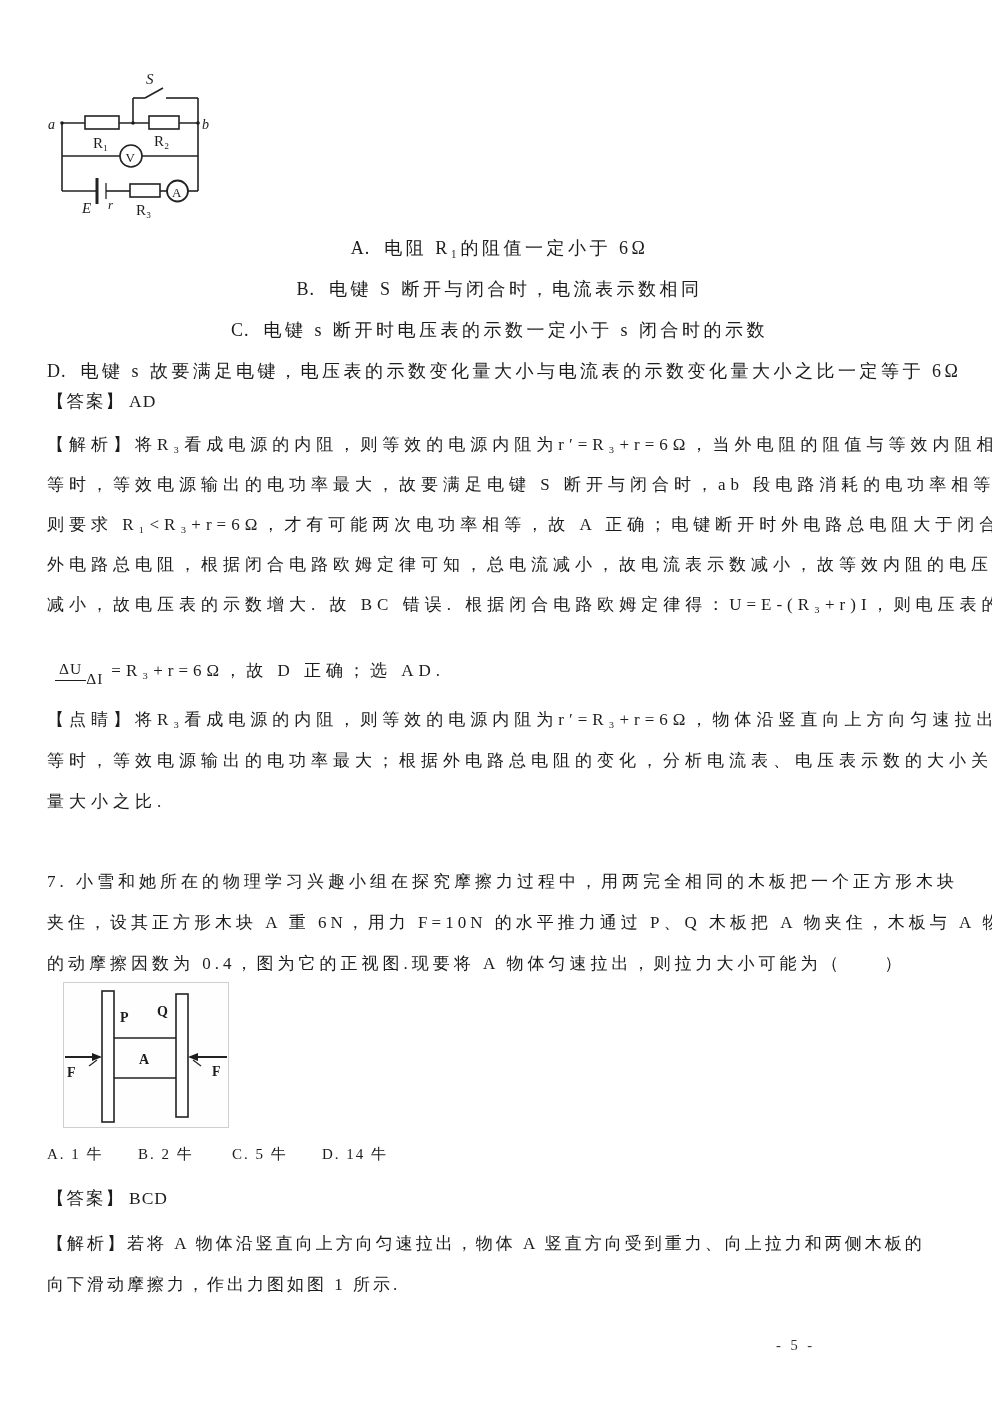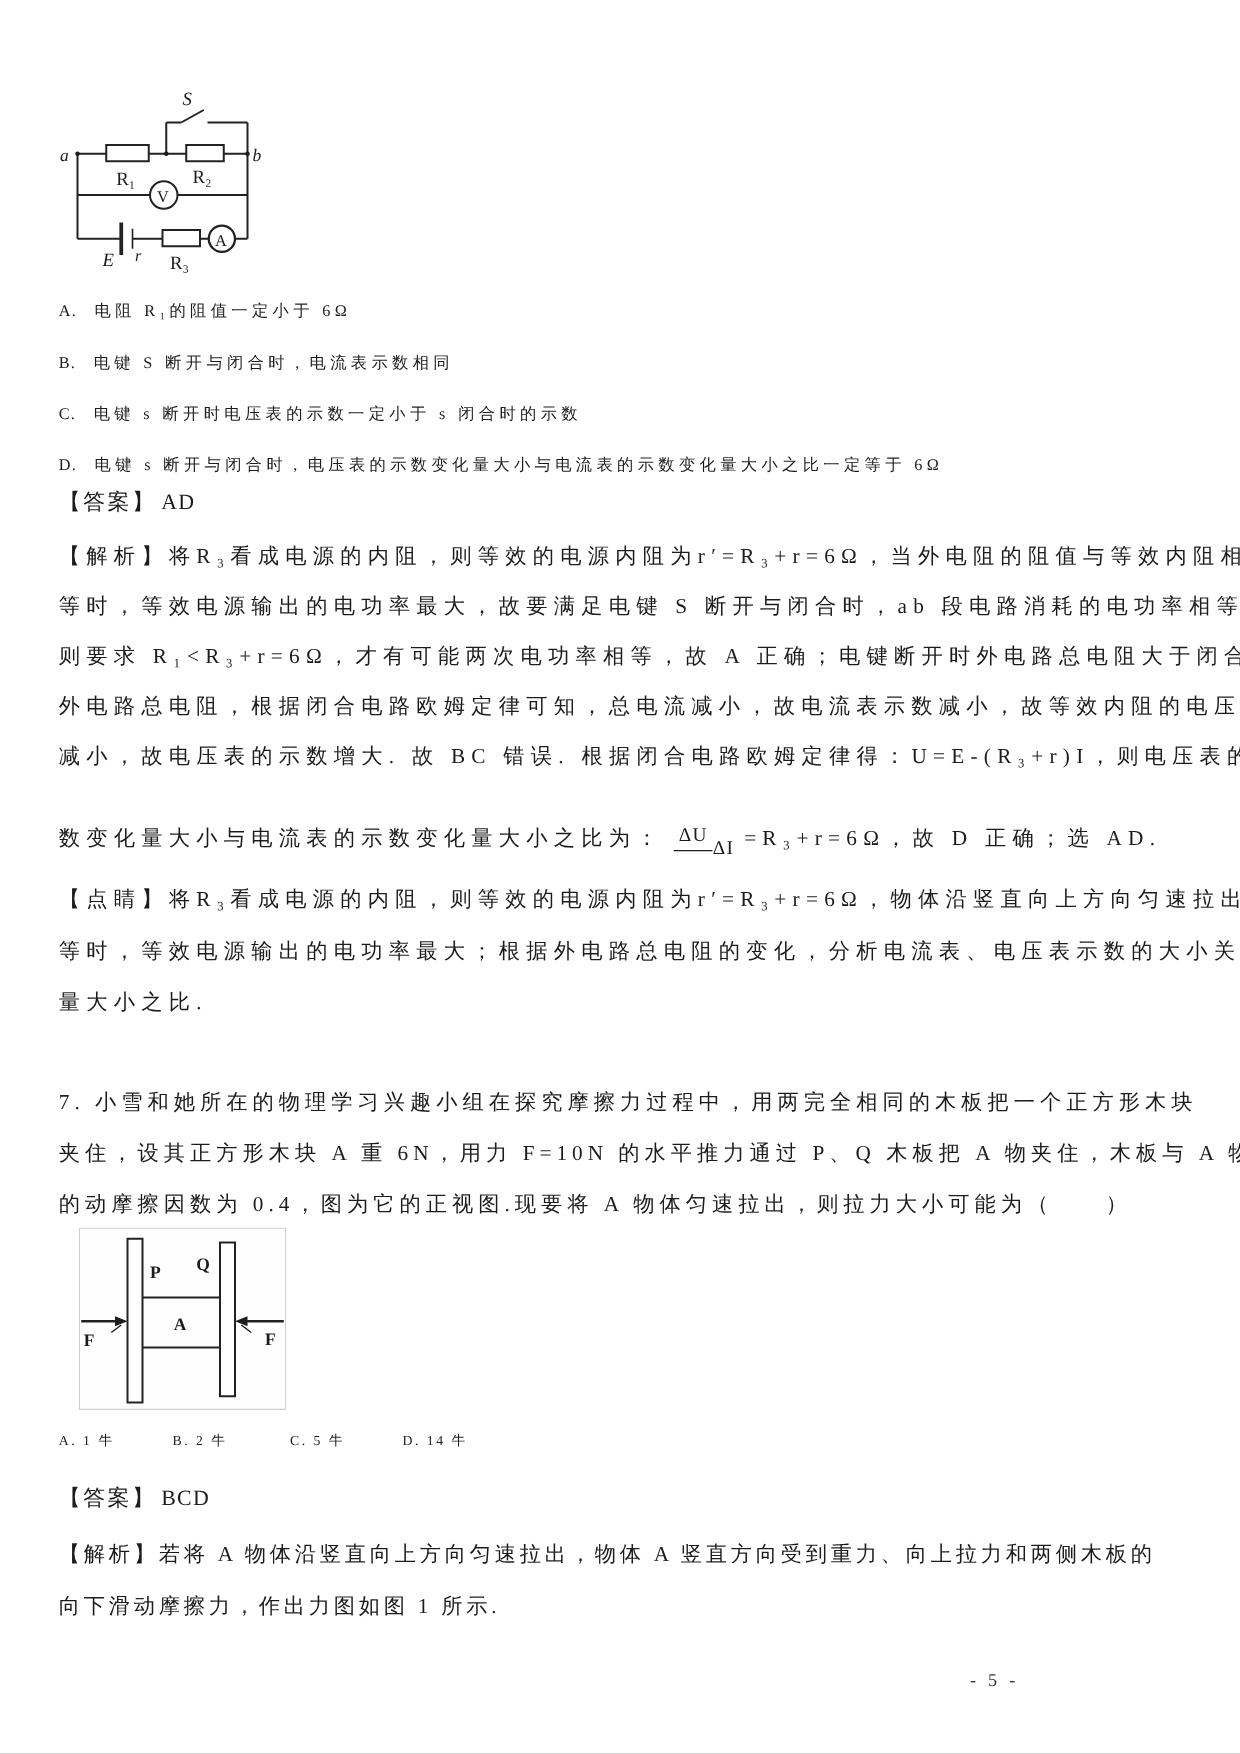--- a/index.html
+++ b/index.html
@@ -11,29 +11,29 @@
     color:#1c1c1c;
     font-family:"Liberation Serif","DejaVu Serif",serif;
     overflow:hidden;
   }
   .abs{position:absolute;}
   .line{white-space:pre;line-height:41px;font-size:17px;}
   .tight{line-height:40px;}
   .ls5{letter-spacing:5px;}
   .ls4{letter-spacing:4px;}
   .ls3{letter-spacing:3px;}
-  .opt-line{white-space:pre;line-height:41px;font-size:13px;letter-spacing:3.5px;}
+  .opt-line{white-space:pre;line-height:41px;font-size:18px;letter-spacing:3.5px;text-align:center;}
   .opt-label{margin-right:14px;letter-spacing:1px;}
   .ans-line{font-size:17.5px;letter-spacing:2px;white-space:pre;}
   .ans-val{margin-left:4px;letter-spacing:1px;}
   .frac-row{display:flex;align-items:center;font-size:17px;letter-spacing:5px;white-space:pre;}
   .frac{display:inline-flex;flex-direction:row;align-items:center;margin:0 8px;letter-spacing:1px;font-size:15.5px;line-height:1.25;}
   .frac .num{border-bottom:1.4px solid #1c1c1c;padding:0 4px 1px 4px;}
   .frac .den{padding-top:18px;font-family:Liberation Serif, serif;}
-  .q7opts{font-size:11px;}
+  .q7opts{font-size:15px;}
   .q7opts span{white-space:pre;letter-spacing:2px;}
   .footer{font-size:14.5px;letter-spacing:3px;color:#333;}
   svg text{font-family:"Liberation Serif","DejaVu Serif",serif;fill:#1c1c1c;}
   .it{font-style:italic;}
 </style>
 </head>
 <body>
 
 <div class="page">
 
@@ -86,35 +86,35 @@
       <text x="36" y="143" font-size="15" class="it">E</text>
       <text x="62" y="139" font-size="13" class="it">r</text>
       <text x="90" y="145" font-size="15">R₃</text>
     </svg>
   </div>
 
   <div class="abs" style="left:47px;top:228px;width:905px;">
     <div class="opt-line"><span class="opt-label">A.</span><span>电阻 R₁的阻值一定小于 6Ω</span></div>
     <div class="opt-line"><span class="opt-label">B.</span><span>电键 S 断开与闭合时，电流表示数相同</span></div>
     <div class="opt-line"><span class="opt-label">C.</span><span>电键 s 断开时电压表的示数一定小于 s 闭合时的示数</span></div>
-    <div class="opt-line"><span class="opt-label">D.</span><span>电键 s 断开与闭合时，电压表的示数变化量大小与电流表的示数变化量大小之比一定等于 6Ω</span></div>
+    <div class="opt-line"><span class="opt-label">D.</span><span>电键 s 故要满足电键，电压表的示数变化量大小与电流表的示数变化量大小之比一定等于 6Ω</span></div>
   </div>
 
   <div class="abs ans-line" style="left:47px;top:389px;"><span>【答案】</span><span class="ans-val">AD</span></div>
 
   <div class="abs" style="left:47px;top:425px;width:910px;">
     <div class="line tight ls5">【解析】将R₃看成电源的内阻，则等效的电源内阻为r′=R₃+r=6Ω，当外电阻的阻值与等效内阻相</div>
     <div class="line tight ls5">等时，等效电源输出的电功率最大，故要满足电键 S 断开与闭合时，ab 段电路消耗的电功率相等，</div>
     <div class="line tight ls5">则要求 R₁&lt;R₃+r=6Ω，才有可能两次电功率相等，故 A 正确；电键断开时外电路总电阻大于闭合时</div>
     <div class="line tight ls5">外电路总电阻，根据闭合电路欧姆定律可知，总电流减小，故电流表示数减小，故等效内阻的电压</div>
     <div class="line tight ls5">减小，故电压表的示数增大. 故 BC 错误. 根据闭合电路欧姆定律得：U=E-(R₃+r)I，则电压表的示</div>
   </div>
 
   <div class="abs frac-row" style="left:47px;top:640px;height:60px;">
-    <span>数变化量大小与电流表的示数变化量大小之比为：</span><span class="frac"><span class="num">ΔU</span><span class="den">ΔI</span></span><span>=R₃+r=6Ω，故 D 正确；选 AD.</span>
+    <span class="frac"><span class="num">ΔU</span><span class="den">ΔI</span></span><span>=R₃+r=6Ω，故 D 正确；选 AD.</span>
   </div>
 
   <div class="abs" style="left:47px;top:699px;width:910px;">
     <div class="line ls5">【点睛】将R₃看成电源的内阻，则等效的电源内阻为r′=R₃+r=6Ω，物体沿竖直向上方向匀速拉出</div>
     <div class="line ls5">等时，等效电源输出的电功率最大；根据外电路总电阻的变化，分析电流表、电压表示数的大小关</div>
     <div class="line ls5">量大小之比.</div>
   </div>
 
   <div class="abs" style="left:47px;top:861px;width:910px;">
     <div class="line ls4">7. 小雪和她所在的物理学习兴趣小组在探究摩擦力过程中，用两完全相同的木板把一个正方形木块</div>

